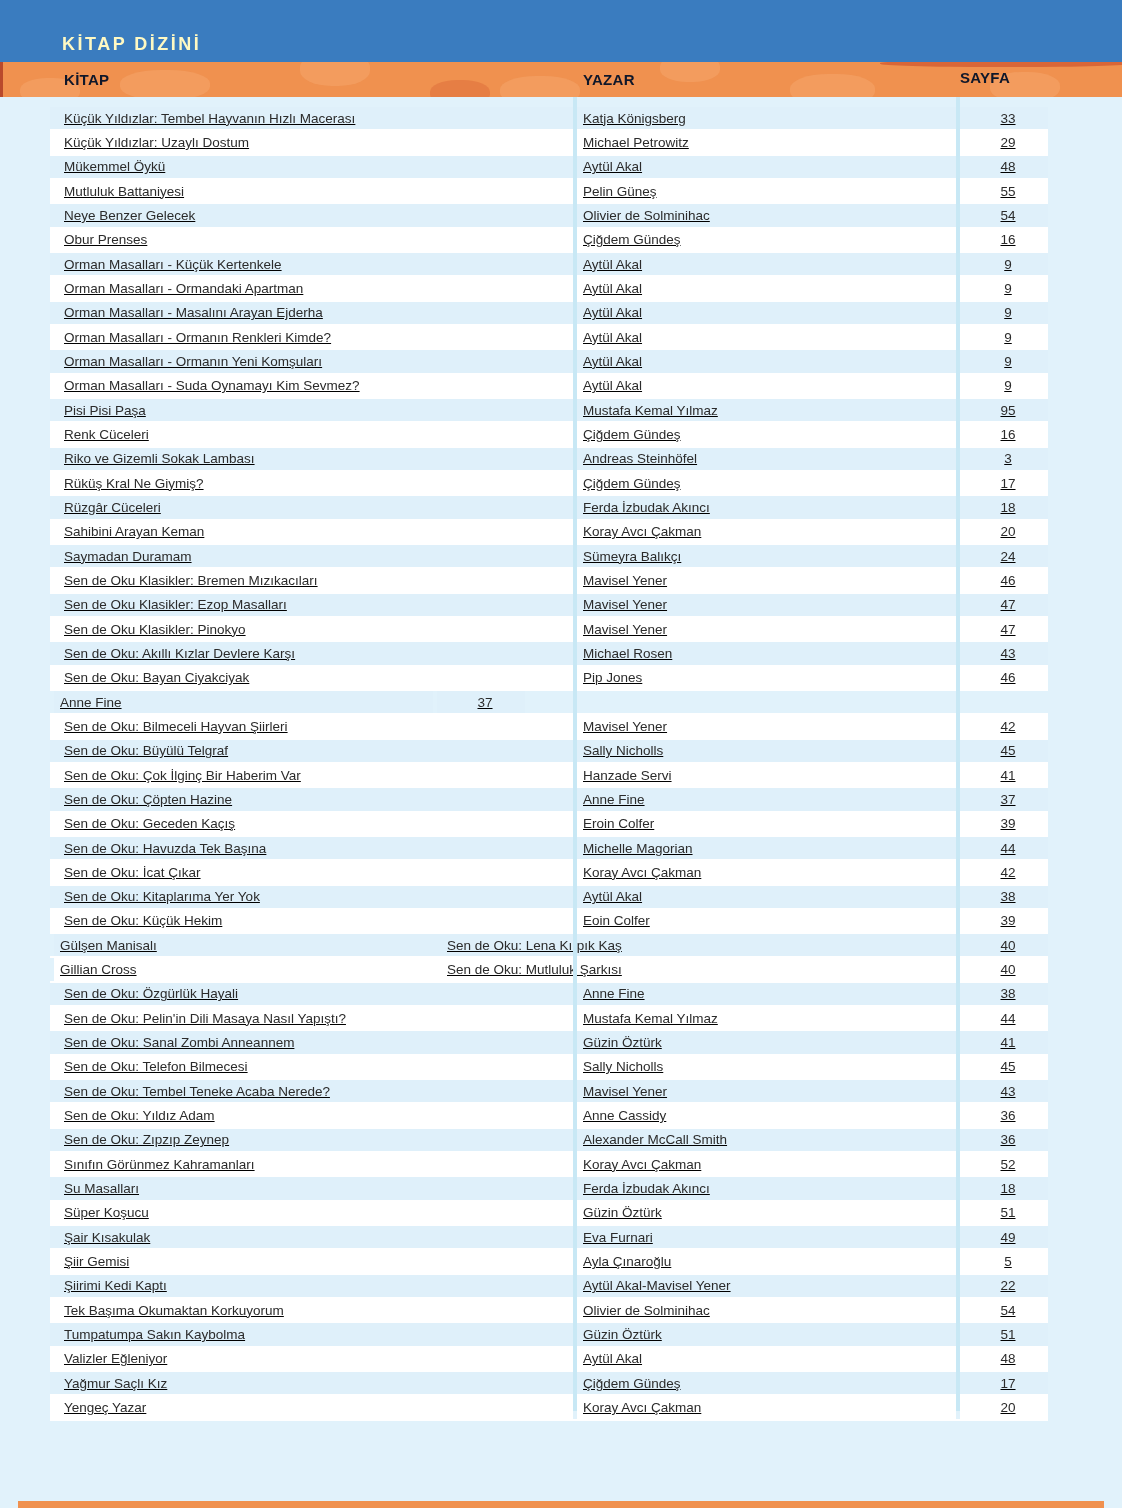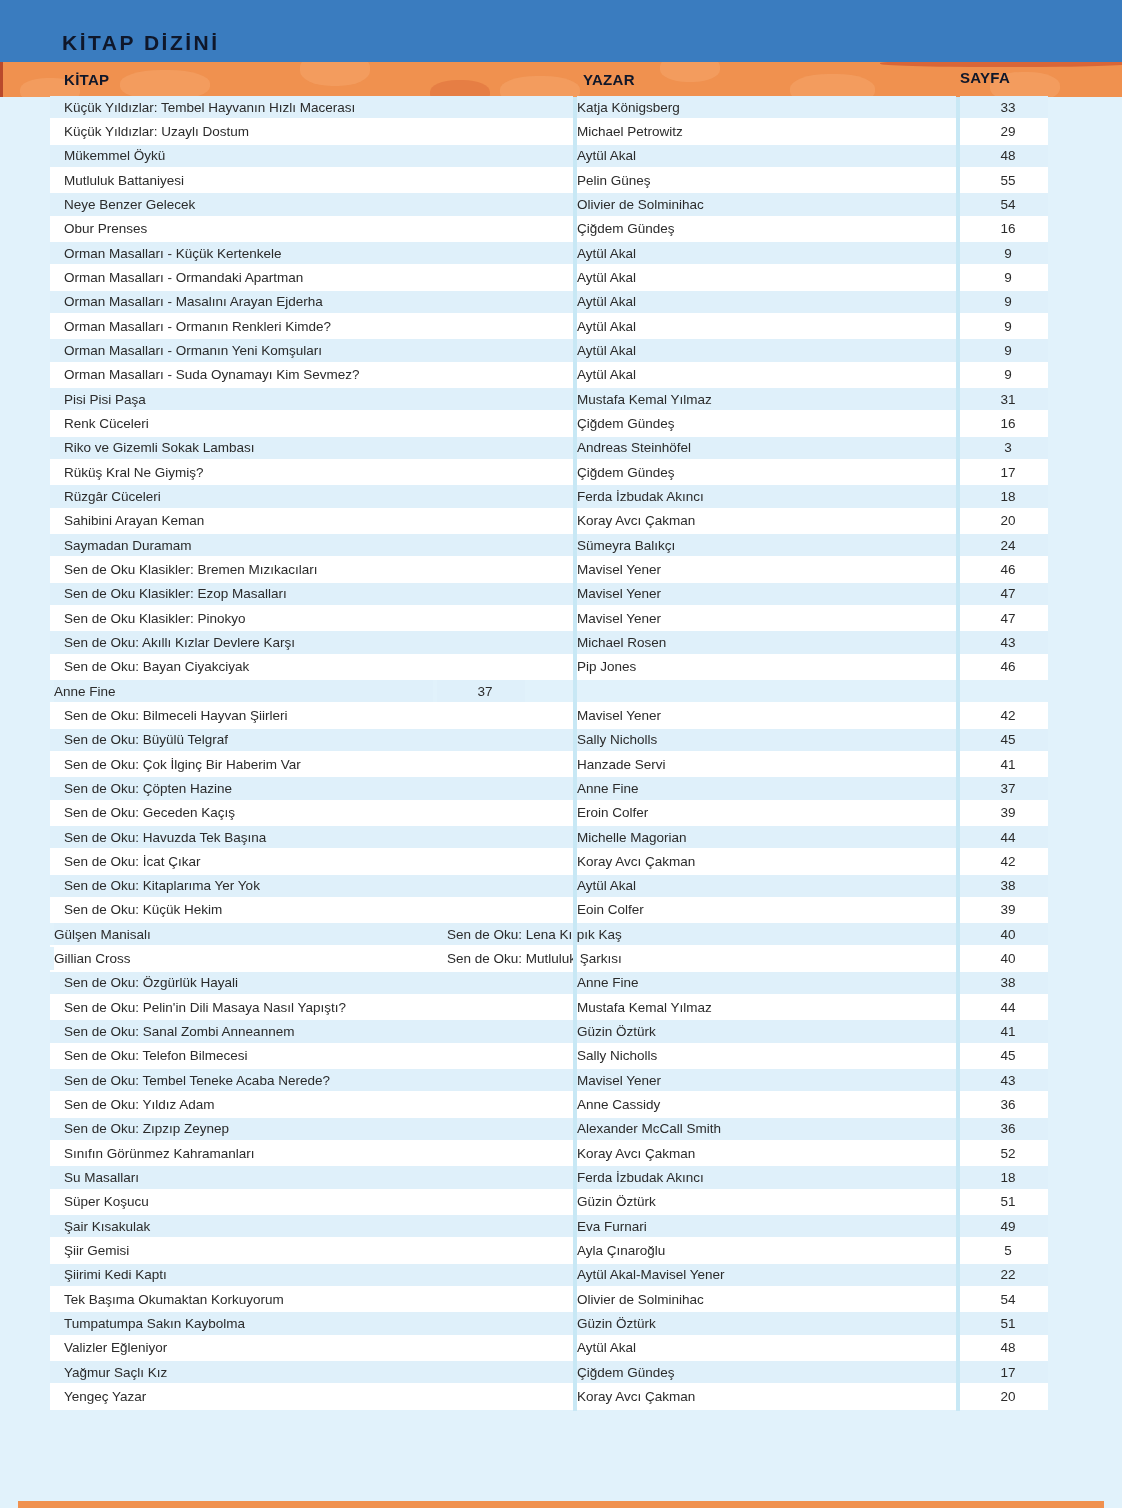--- a/index.html
+++ b/index.html
@@ -10,57 +10,57 @@
     font-family:"Liberation Sans", sans-serif;
     overflow:hidden;
   }
   
   .top-blue{
     position:absolute;top:0;left:0;width:1122px;height:62px;
     background:#3A7CBF;
   }
   .page-title{
     position:absolute;left:62px;bottom:7px;
-    color:#0f172a;font-size:21px;font-weight:bold;letter-spacing:2.5px;
+    color:#fef9c3;font-size:18px;font-weight:bold;letter-spacing:2.5px;
   }
   
   .orange-bar{
     position:absolute;top:62px;left:0;width:1122px;height:35px;
     background:#F0914F;overflow:hidden;
   }
   .blob{position:absolute;background:#F5A76D;opacity:.5;border-radius:45%;}
   .blob.dark{background:#D35B31;opacity:.8;}
   .blob.sliver{background:#B94A2C;opacity:1;border-radius:0;}
   .col-label{
     position:absolute;top:0;height:35px;line-height:35px;
     color:#0f172a;font-size:15px;font-weight:bold;letter-spacing:.3px;
   }
   .col-label.kitap{left:64px;}
   .col-label.yazar{left:583px;}
   .col-label.sayfa{left:960px;top:-2px;}
   
   .tablewrap{
-    position:absolute;top:96px;left:50px;width:998px;
+    position:absolute;top:107px;left:50px;width:998px;text-decoration:underline;
   }
   .row{
     display:flex;
     height:24.33px;
     box-sizing:border-box;
     border-bottom:2px solid #FFFFFF;
   }
   .cell{
     box-sizing:border-box;
     display:flex;align-items:center;
     background:#FFFFFF;
     font-size:13.5px;color:#2B2B2B;
     white-space:nowrap;overflow:hidden;
   }
   .row.alt .cell{background:#DFF0FA;}
   .c-book{width:523px;padding-left:14px;}
-  .c-author{width:379px;margin-left:4px;}
+  .c-author{width:379px;margin-left:4px;padding-left:6px;}
   .c-page{width:88px;margin-left:4px;justify-content:center;padding-left:8px;}
   
   .vsep{
     position:absolute;top:97px;width:4px;height:1314px;
     background:#C8E8F5;z-index:2;
   }
   .vsep.s1{left:573px;}
   .vsep.s2{left:956px;}
   
   .bottom-strip{
@@ -162,21 +162,21 @@
 
   <div class="row">
     <div class="cell c-book">Orman Masalları - Suda Oynamayı Kim Sevmez?</div>
     <div class="cell c-author">Aytül Akal</div>
     <div class="cell c-page">9</div>
   </div>
 
   <div class="row alt">
     <div class="cell c-book">Pisi Pisi Paşa</div>
     <div class="cell c-author">Mustafa Kemal Yılmaz</div>
-    <div class="cell c-page">31</div>
+    <div class="cell c-page">95</div>
   </div>
 
   <div class="row">
     <div class="cell c-book">Renk Cüceleri</div>
     <div class="cell c-author">Çiğdem Gündeş</div>
     <div class="cell c-page">16</div>
   </div>
 
   <div class="row alt">
     <div class="cell c-book">Riko ve Gizemli Sokak Lambası</div>

